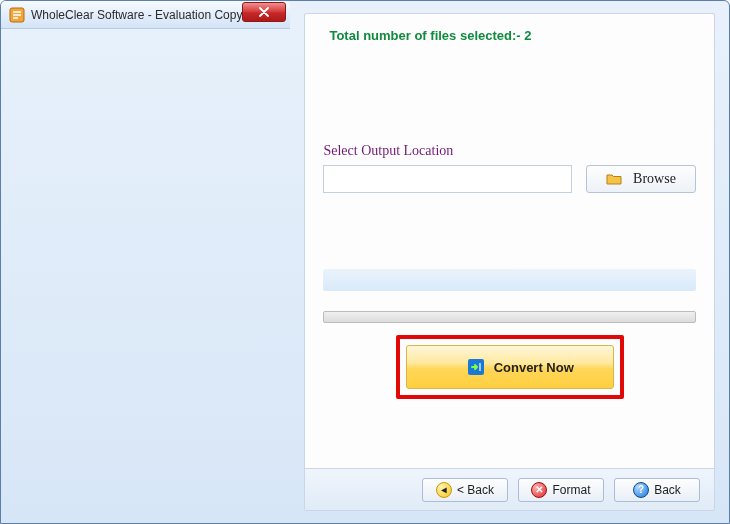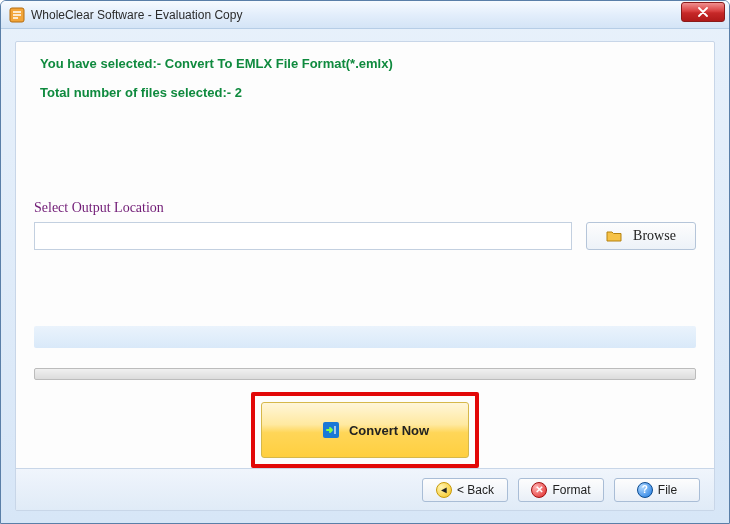--- a/index.html
+++ b/index.html
@@ -11,21 +11,20 @@
   height: 524px;
   overflow: hidden;
 }
 .window {
   width: 730px;
   height: 524px;
   background: linear-gradient(to bottom, #e8f1fb 0%, #d7e6f7 100%);
   border: 1px solid #5a7fa8;
   border-radius: 6px 6px 0 0;
   display: flex;
-  flex-direction: column;
 }
 .titlebar {
   height: 28px;
   background: linear-gradient(to bottom, #f7fbff 0%, #e3eefb 50%, #d4e4f6 100%);
   border-bottom: 1px solid #b6cde6;
   display: flex;
   align-items: center;
   padding: 0 4px 0 8px;
   border-radius: 5px 5px 0 0;
 }
@@ -127,21 +126,21 @@
   display: flex;
   justify-content: center;
 }
 .convert-highlight {
   border: 4px solid #e20808;
   padding: 6px;
   border-radius: 2px;
 }
 .convert-btn {
   width: 208px;
-  height: 56px;
+  height: 44px;
   background: linear-gradient(to bottom, #fff6d9 0%, #ffe9a0 40%, #ffd658 55%, #ffcf3f 100%);
   border: 1px solid #d6b84a;
   border-radius: 3px;
   display: flex;
   align-items: center;
   justify-content: center;
   gap: 9px;
   font-size: 13px;
   font-weight: bold;
   color: #222;
@@ -198,21 +197,20 @@
     <div class="close-btn">
       <svg viewBox="0 0 10 10">
           <path d="M1 1 L9 9 M9 1 L1 9" stroke="#fff" stroke-width="1.8" stroke-linecap="round"></path>
         </svg>
     </div>
   </div>
 
   <div class="content">
     <div class="panel">
 
-      <div class="info-line">You have selected:- Convert To EMLX File Format(*.emlx)</div>
       <div class="info-line">Total number of files selected:- 2</div>
 
       <div class="section-label">Select Output Location</div>
       <div class="path-row">
         <input class="path-input" type="text" value="" style="">
         <div class="browse-btn">
           <svg viewBox="0 0 16 14">
             <path d="M1 3 h5 l1.5 1.5 H15 V12 H1 Z" fill="#f6c247" stroke="#b58210"></path>
           </svg>
           <span>Browse</span>
@@ -247,19 +245,19 @@
         <div class="ftr-btn">
           <span class="circ c-red">
               <span>✕</span>
             </span>
           <span>Format</span>
         </div>
         <div class="ftr-btn">
           <span class="circ c-blue">
               <span>?</span>
             </span>
-          <span>File</span>
+          <span>Back</span>
         </div>
       </div>
 
     </div>
   </div>
 </div>
 
 </body></html>

